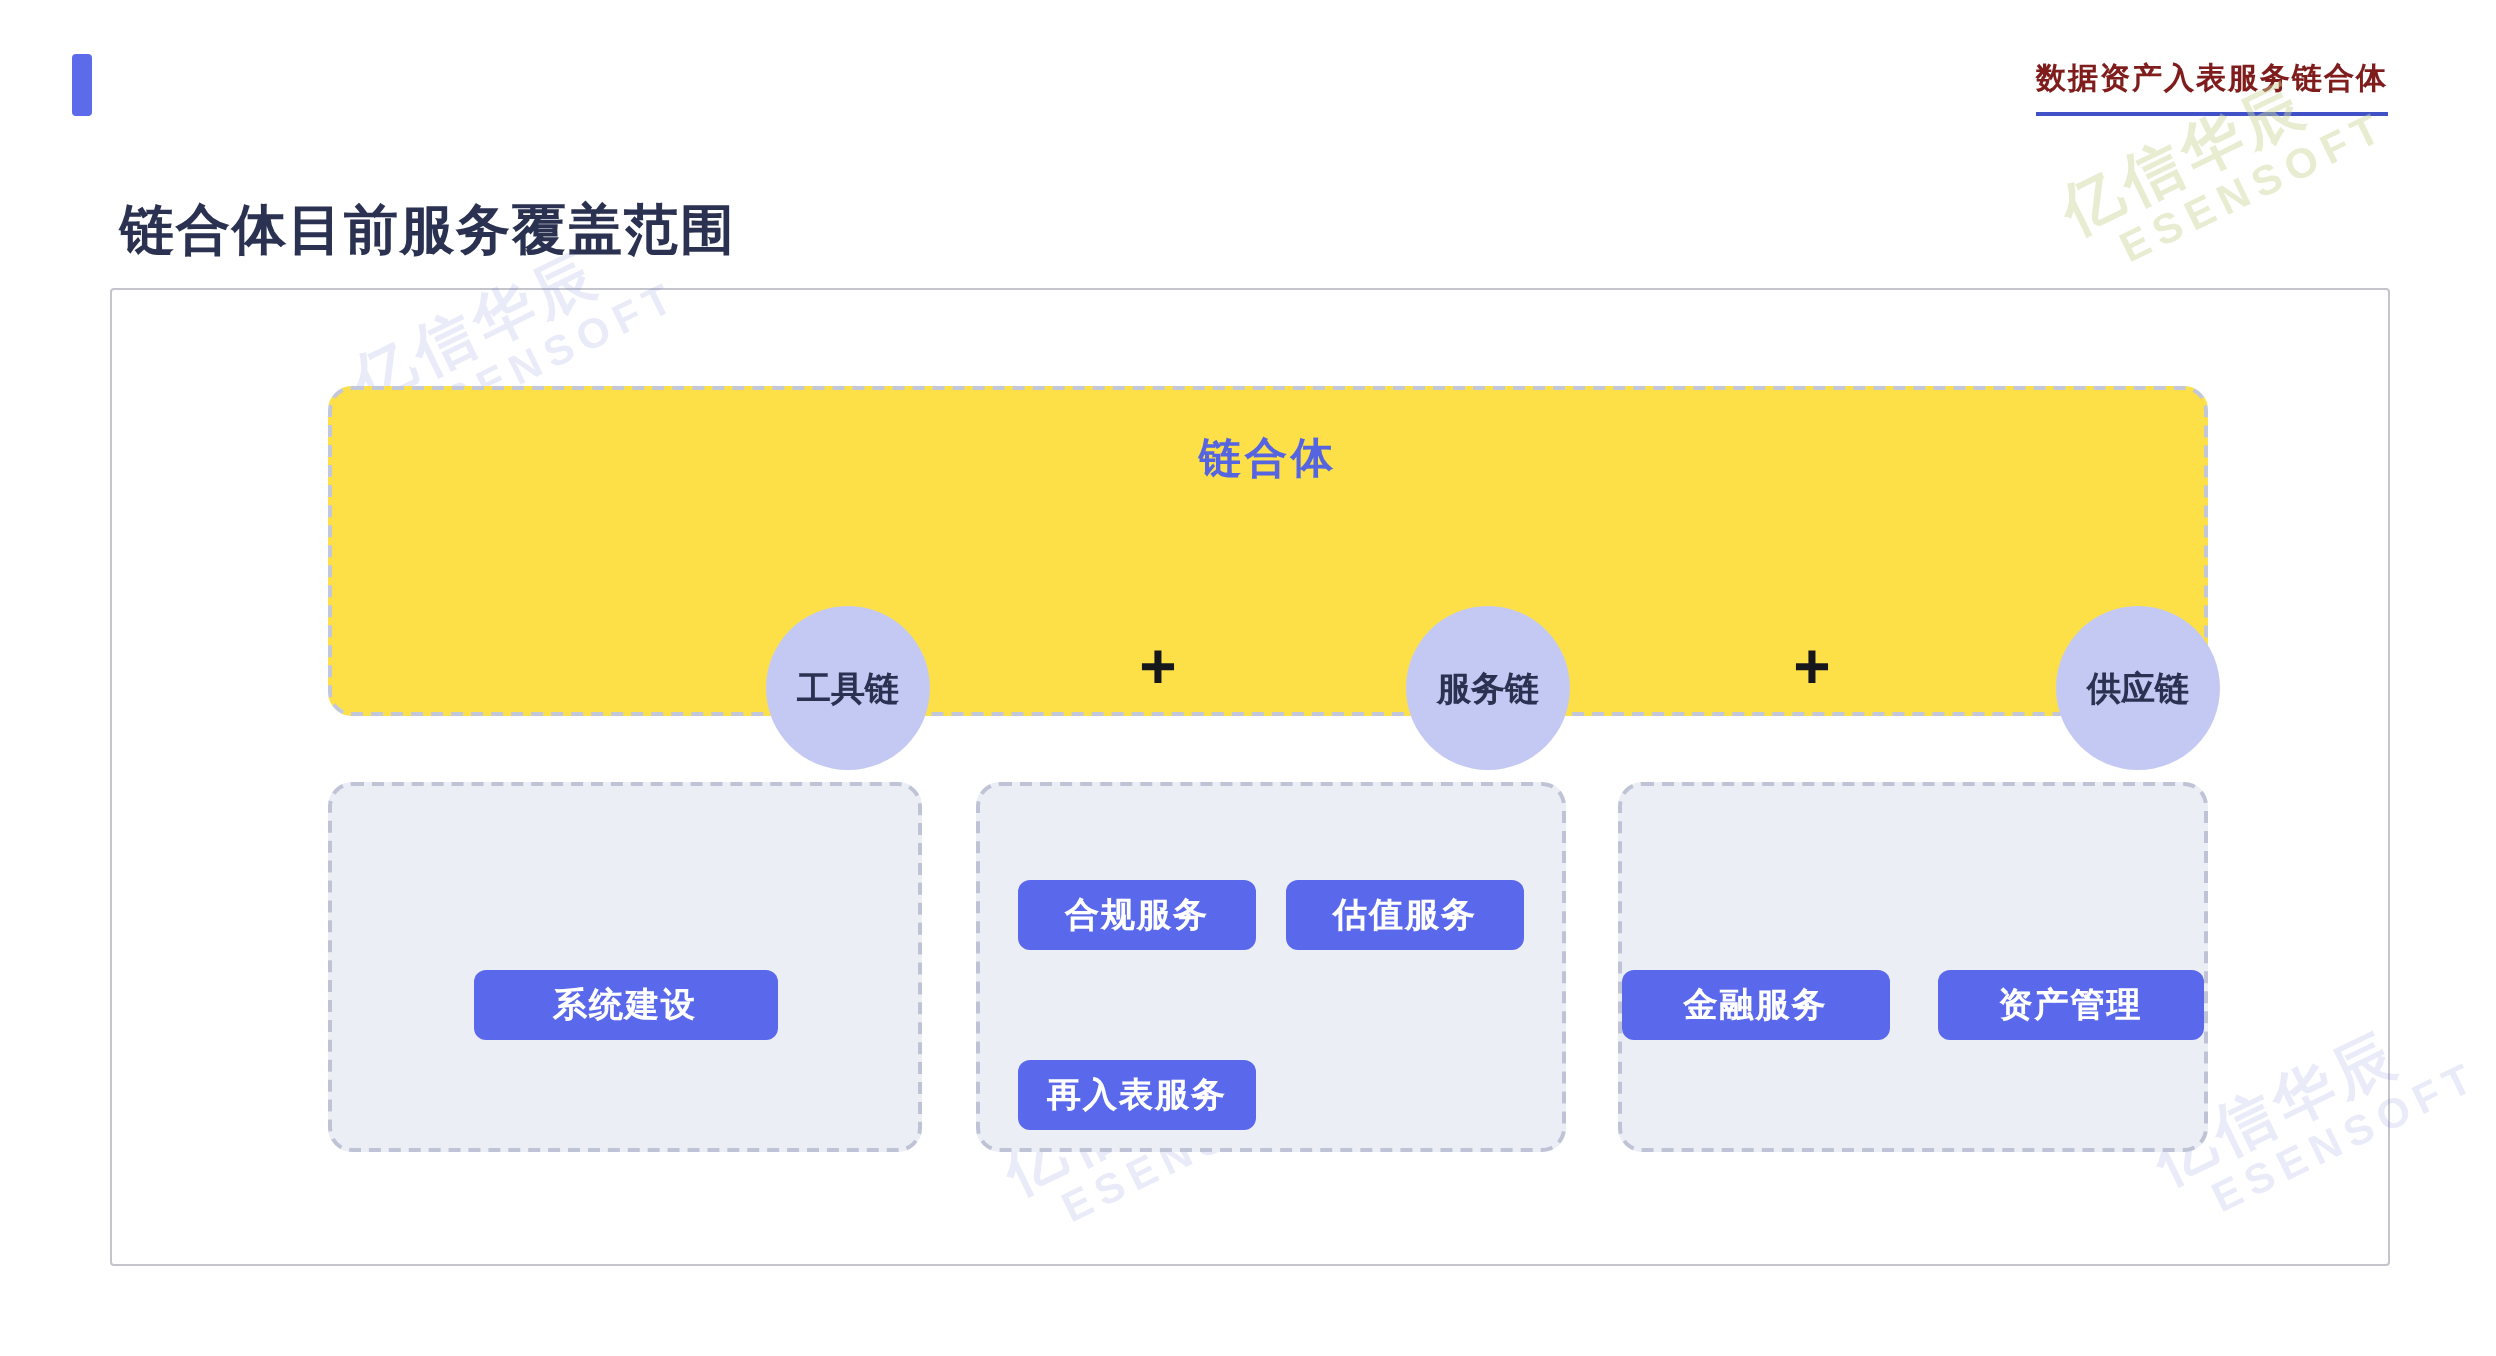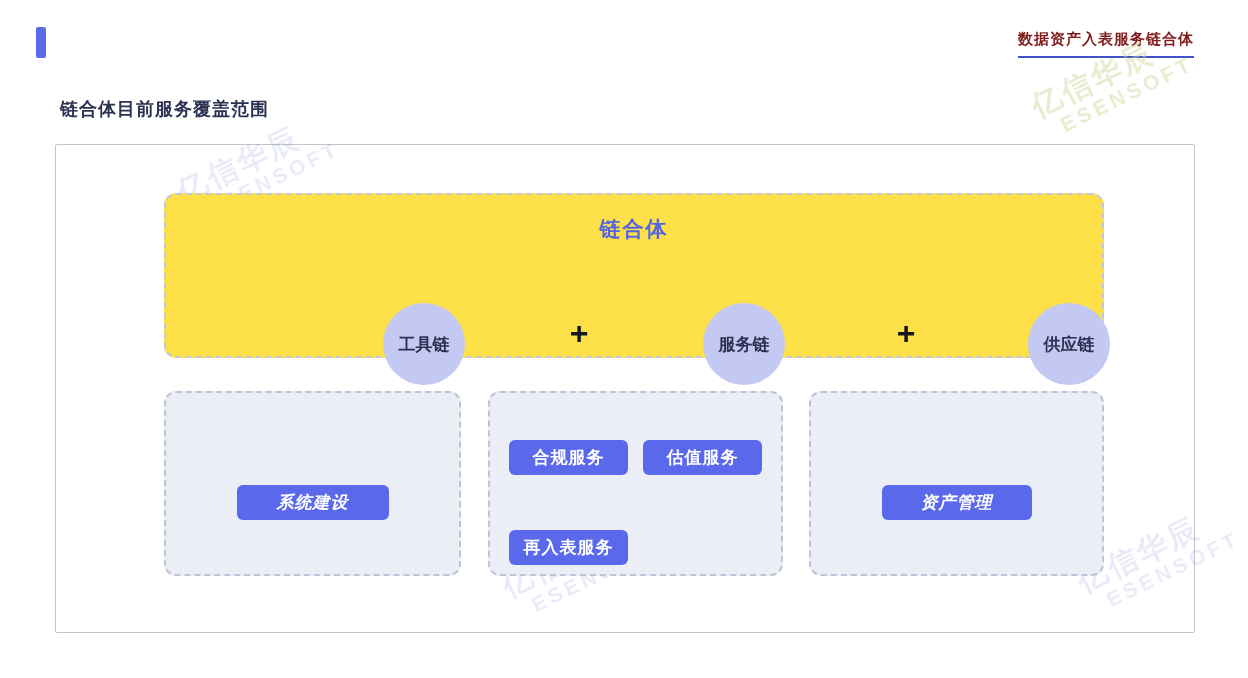--- a/index.html
+++ b/index.html
@@ -7,21 +7,21 @@
     font-family:"Liberation Sans","DejaVu Sans",sans-serif; }
   .stage { position:relative; width:1248px; height:678px; background:#fff; }
 
   
   .accent-bar { position:absolute; left:36px; top:27px; width:10px; height:31px;
     background:#5b6bea; border-radius:2px; }
   .page-title { position:absolute; left:64px; top:16px; font-size:31px; font-weight:bold;
     color:#2b3150; letter-spacing:2px; }
   .header-link { position:absolute; right:54px; top:30px; font-size:15px; font-weight:bold;
     color:#7f1d1d; padding-bottom:7px; border-bottom:2px solid #4152c8; letter-spacing:1px; }
-  .section-subtitle { position:absolute; left:60px; top:97px; font-size:18px; font-weight:bold;
+  .section-subtitle { position:absolute; left:60px; top:97px; font-size:27px; font-weight:bold;
     color:#2b3150; letter-spacing:1px; }
 
   
   .card { position:absolute; left:55px; top:144px; width:1140px; height:489px;
     background:#ffffff; border:1px solid #c3c4cc; border-radius:2px; }
 
   
   .chain-container { position:absolute; left:108px; top:48px; width:940px; height:165px;
     background:#fde047; border:2px dashed #c2c7da; border-radius:12px; }
   .chain-title { position:absolute; left:0; right:0; top:20px; text-align:center;
@@ -47,21 +47,21 @@
   .arrow-3 { left:902px; }
 
   
   .group-box { position:absolute; top:246px; height:185px; background:#eceef6;
     border:2px dashed #bfc3d6; border-radius:12px; }
   .group-tool    { left:108px; width:297px; }
   .group-service { left:432px; width:295px; }
   .group-supply  { left:753px; width:295px; }
 
   .stack { display:flex; flex-direction:row; align-items:center; justify-content:center;
-    gap:24px; height:100%;font-style:italic; }
+    gap:24px; height:100%; }
   .svc-btn { background:#5a68ec; color:#ffffff; border:none; border-radius:6px;
     height:35px; font-size:17px; font-weight:bold; letter-spacing:1px;
     display:flex; align-items:center; justify-content:center;
     font-family:"Liberation Sans","DejaVu Sans",sans-serif;margin-top:38px; }
   .w152 { width:152px; }
   .w150 { width:150px; }
 
   .grid-service { display:grid; grid-template-columns:119px 119px; gap:17px 15px;
     justify-content:center; align-content:center; height:100%; }
   .grid-service .span2 { grid-column:1 / span 2; width:100%; }
@@ -133,18 +133,19 @@
     <div class="group-box group-service">
       <div class="grid-service">
         <div class="svc-btn">合规服务</div>
         <div class="svc-btn">估值服务</div>
         <div class="svc-btn">再入表服务</div>
       </div>
     </div>
 
     <div class="group-box group-supply">
       <div class="stack">
+        <div class="svc-btn w150">金融服务</div>
         <div class="svc-btn w150">资产管理</div>
       </div>
     </div>
 
   </div>
 </div>
 
 </body></html>

